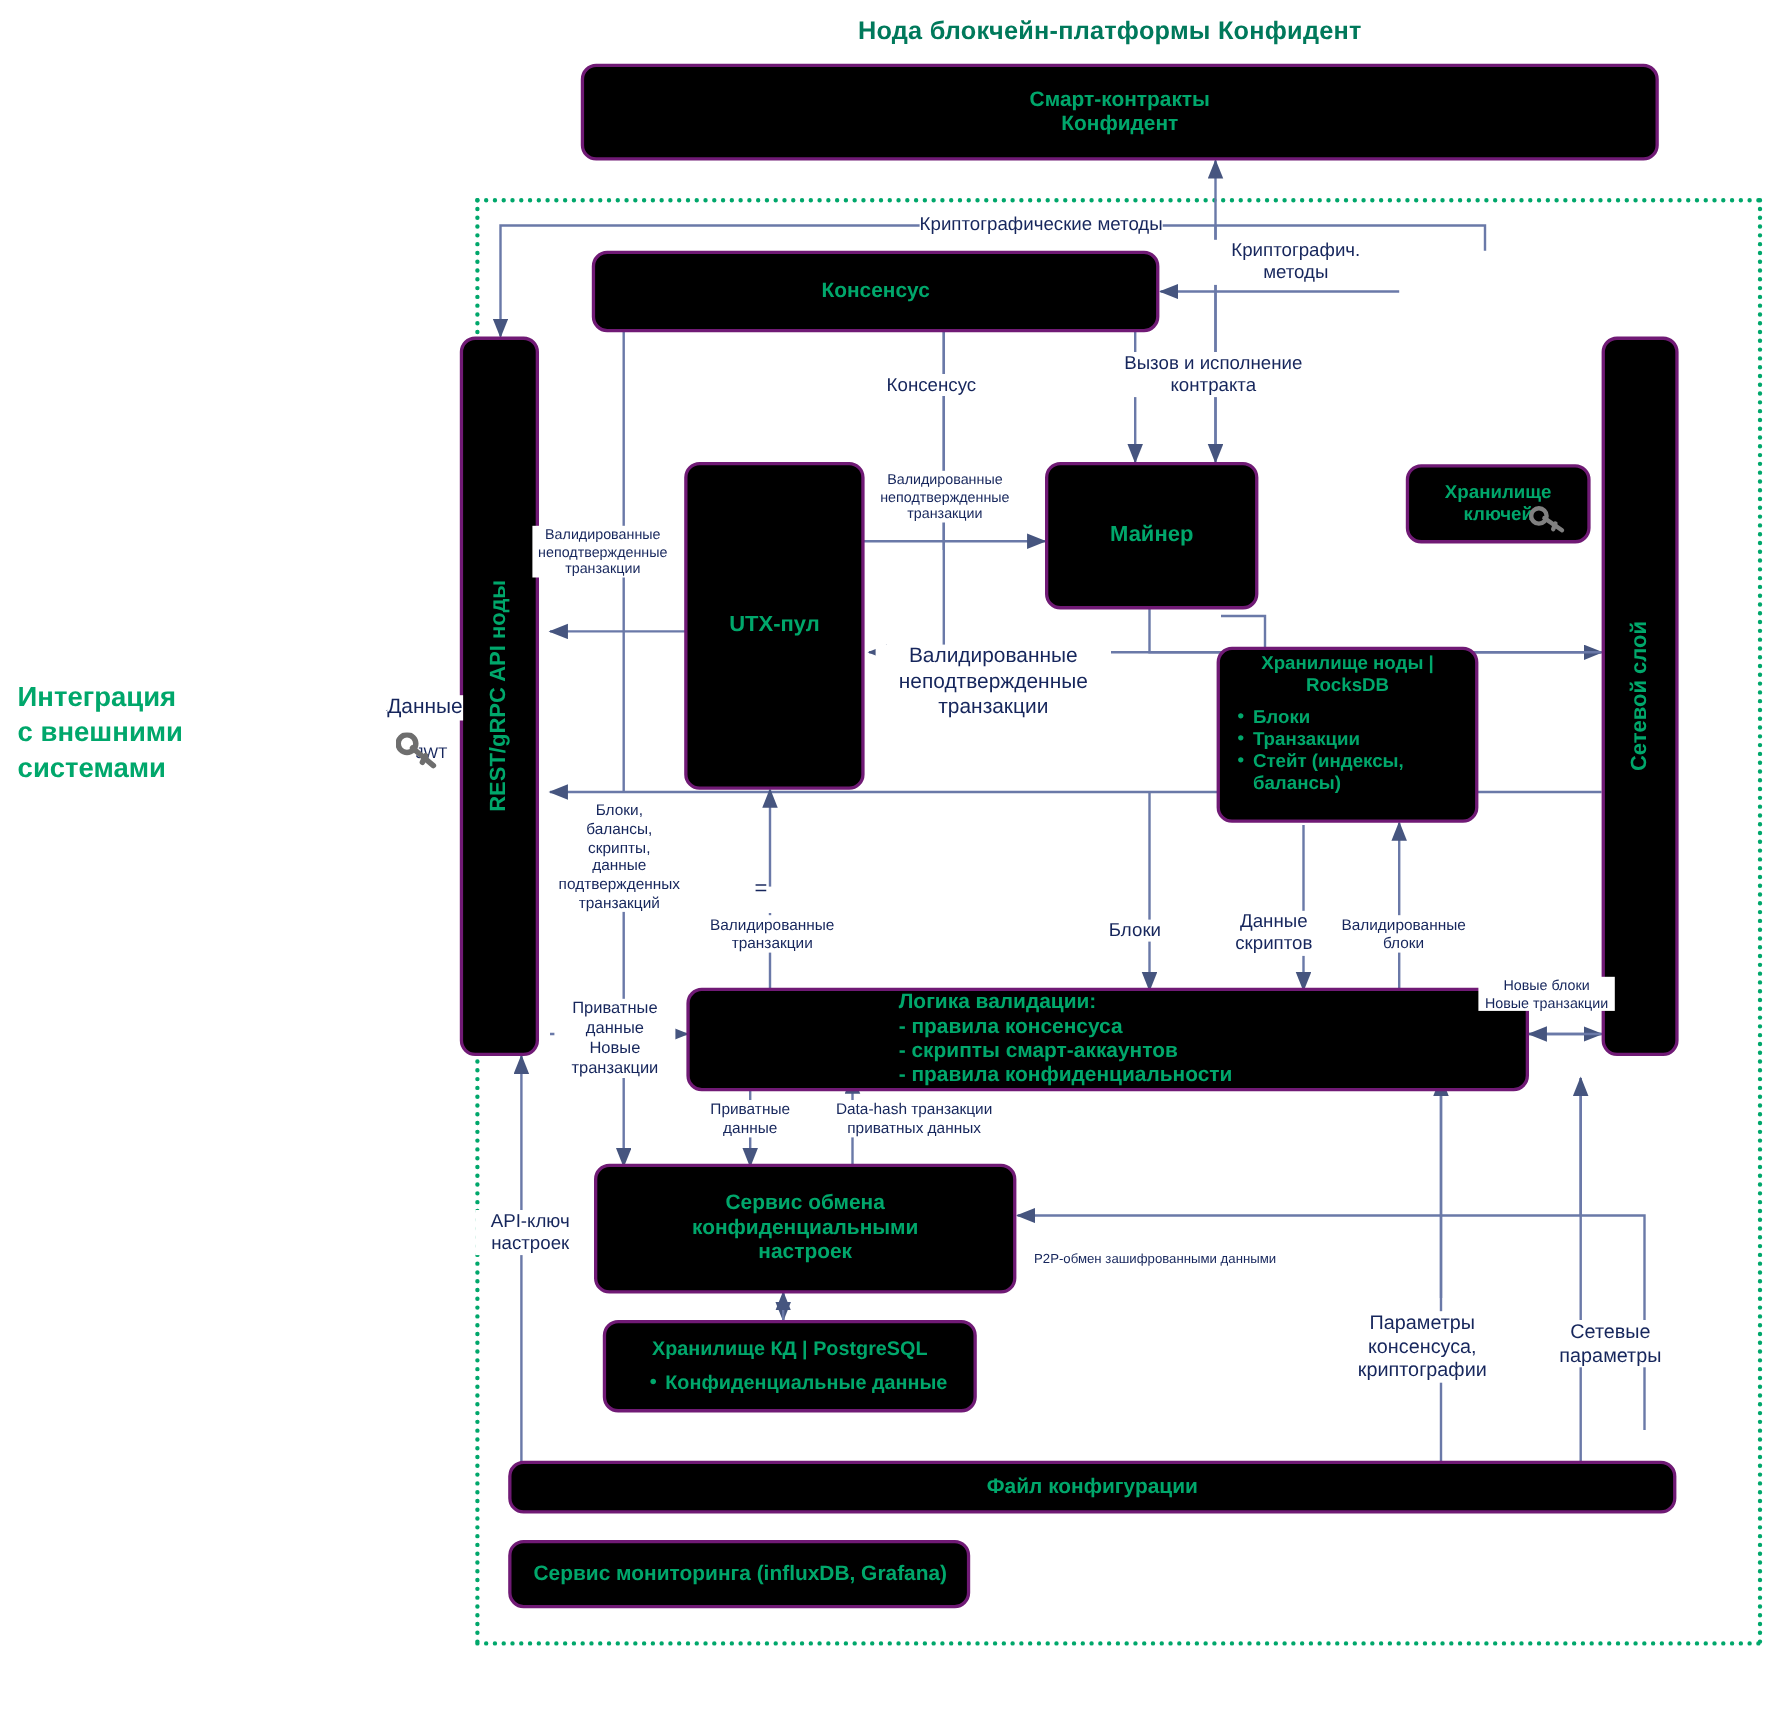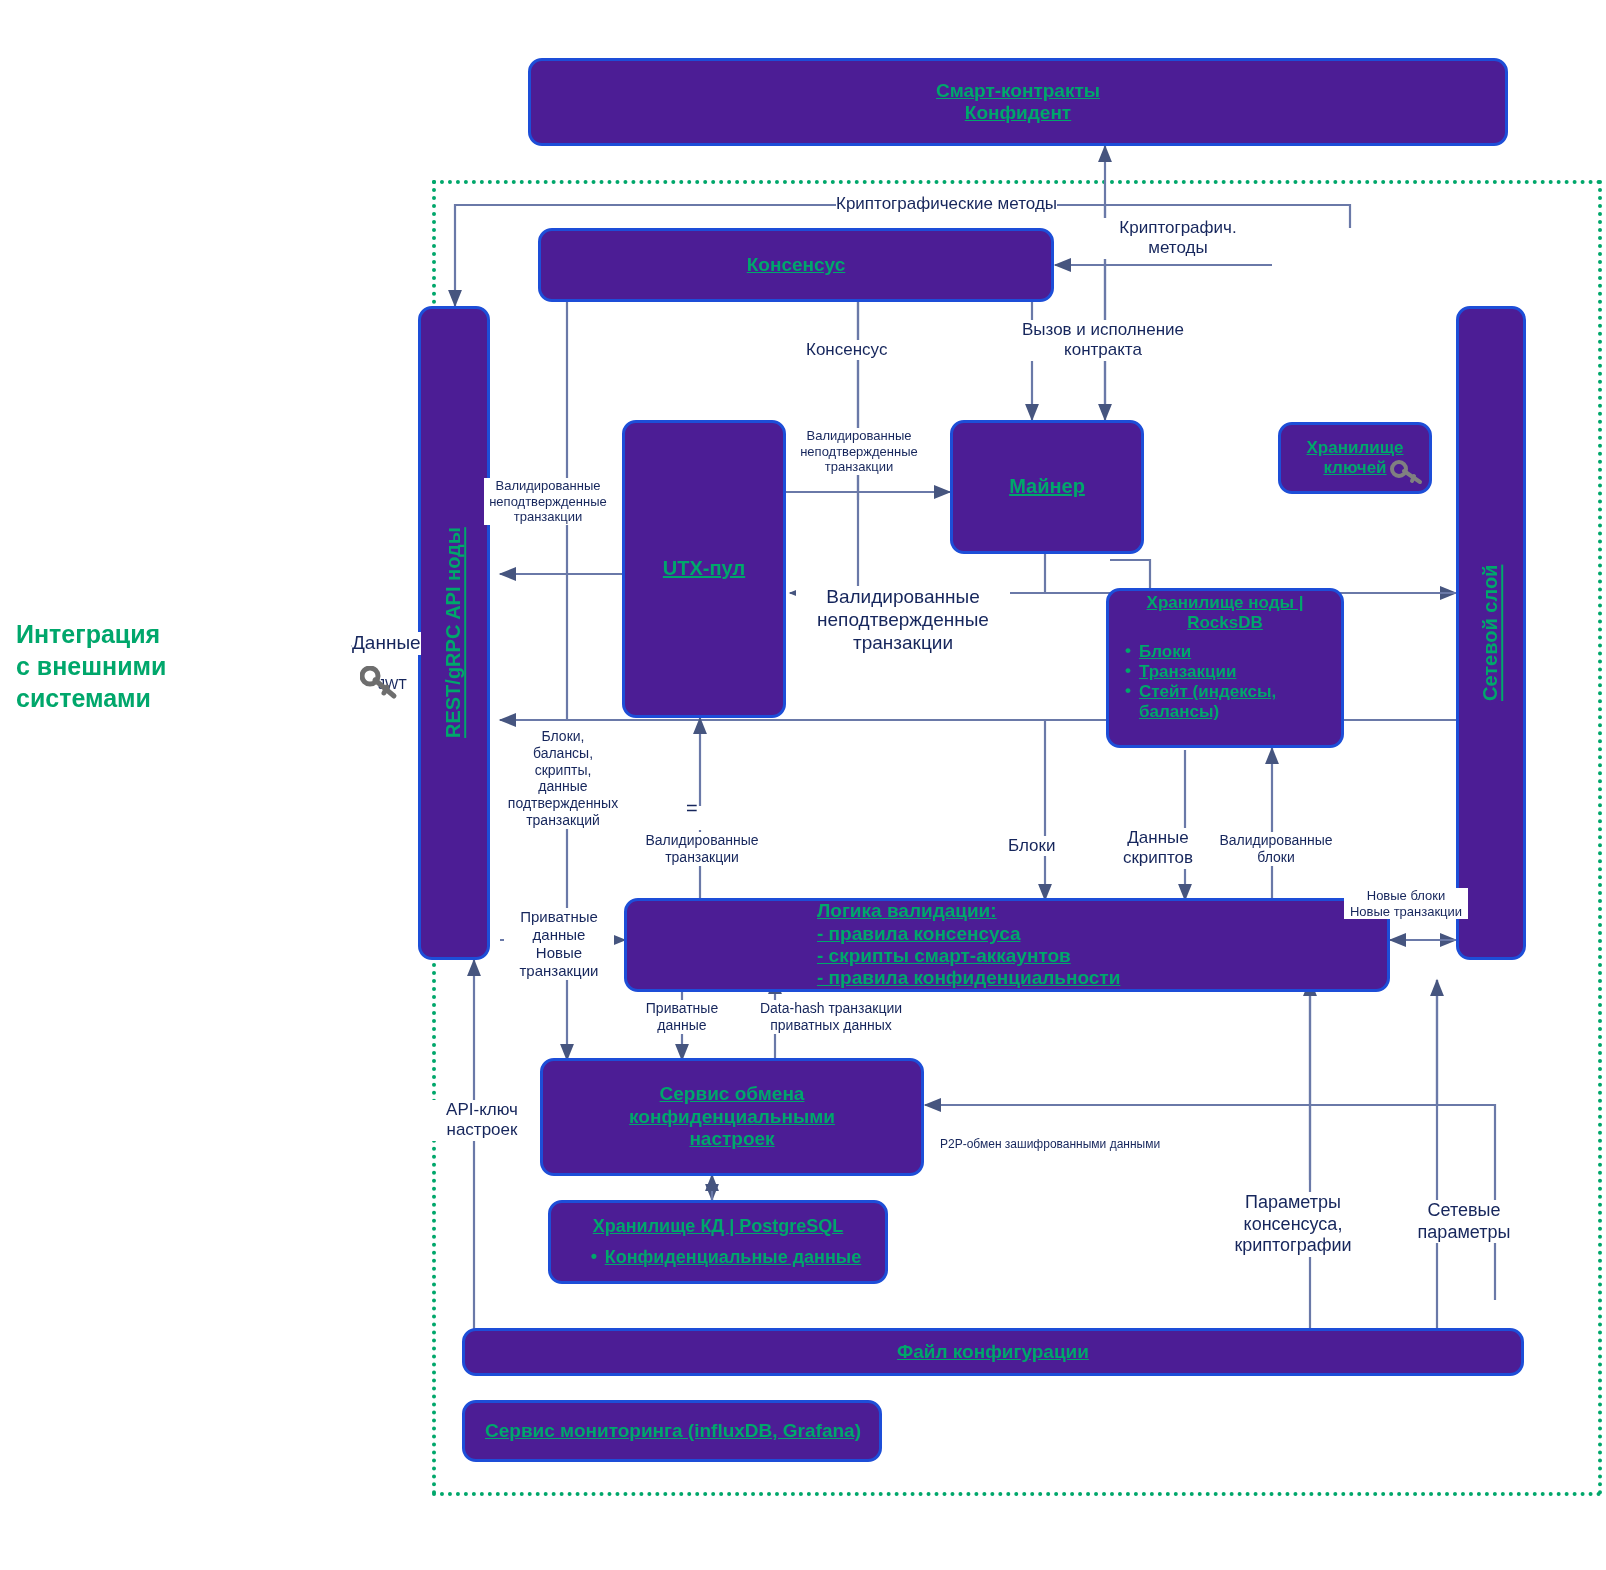--- a/index.html
+++ b/index.html
@@ -3,32 +3,31 @@
 <meta charset="utf-8">
 <style>
   html,body{margin:0;padding:0;background:#ffffff;}
   body{font-family:"Liberation Sans","DejaVu Sans",sans-serif;}
   #stage{position:relative;width:1606px;height:1570px;overflow:hidden;background:#fff;}
 
   
   .box{
     position:absolute;
     box-sizing:border-box;
-    border:3px solid #1d4ed8;
+    border:3px solid #701a75;
     border-radius:14px;
-    background:#4c1d95;
+    background:#000000;
     color:#00A76B;
     font-weight:bold;
     display:flex;
     align-items:center;
     justify-content:center;
     text-align:center;
     line-height:1.18;
     z-index:6;
-    text-decoration:underline;
   }
   .box.left{justify-content:flex-start;}
   .vert{
     writing-mode:vertical-rl;
     transform:rotate(180deg);
   }
   .lbl{
     position:absolute;
     color:#16265C;
     font-weight:normal;
@@ -70,20 +69,21 @@
     content:"\2022";
     position:absolute;left:0;top:-1px;
   }
   .keyicon{position:absolute;z-index:10;}
 </style>
 </head>
 <body>
 
 <div id="stage">
 
+  <div class="title" style="left:780px;top:14px;font-size:23px;letter-spacing:.2px;">Нода блокчейн-платформы Конфидент</div>
 
   <div class="dotted-zone" style="left:432px;top:180px;width:1170px;height:1316px;"></div>
 
   <svg class="wires" viewBox="0 0 1606 1570">
     <defs>
       <marker id="ah" markerWidth="9" markerHeight="9" refX="7.4" refY="3.2" orient="auto">
         <path d="M0,0 L8,3.2 L0,6.4 z" fill="#46557f"></path>
       </marker>
       <marker id="ahs" markerWidth="9" markerHeight="9" refX="7.4" refY="3.2" orient="auto">
         <path d="M0,0 L8,3.2 L0,6.4 z" fill="#46557f"></path>
@@ -163,21 +163,21 @@
   <div class="glabel" style="left:16px;top:618px;width:290px;font-size:25px;white-space:pre-line;">Интеграция
 с внешними
 системами</div>
 
   <div class="box" style="left:528px;top:58px;width:980px;height:88px;font-size:19px;white-space:pre-line;">Смарт-контракты
 Конфидент</div>
 
   <div class="box" style="left:538px;top:228px;width:516px;height:74px;font-size:19px;">Консенсус</div>
 
 
-  <div class="box" style="left:1278px;top:422px;width:154px;height:72px;font-size:17px;white-space:pre-line;">Хранилище
+  <div class="box" style="left:1278px;top:422px;width:168px;height:72px;font-size:17px;white-space:pre-line;">Хранилище
 ключей</div>
   <svg class="keyicon" style="left:1390px;top:460px;" width="34" height="26" viewBox="0 0 34 26">
     <circle cx="9" cy="9" r="7" fill="none" stroke="#808080" stroke-width="4"></circle>
     <path d="M14,11 L30,22" stroke="#808080" stroke-width="4" fill="none" stroke-linecap="round"></path>
     <path d="M24,16 L22,21" stroke="#808080" stroke-width="4" fill="none" stroke-linecap="round"></path>
   </svg>
 
   <div class="box vert" style="left:418px;top:306px;width:72px;height:654px;font-size:20px;">REST/gRPC API ноды</div>
 
   <div class="box" style="left:622px;top:420px;width:164px;height:298px;font-size:20px;">UTX-пул</div>

